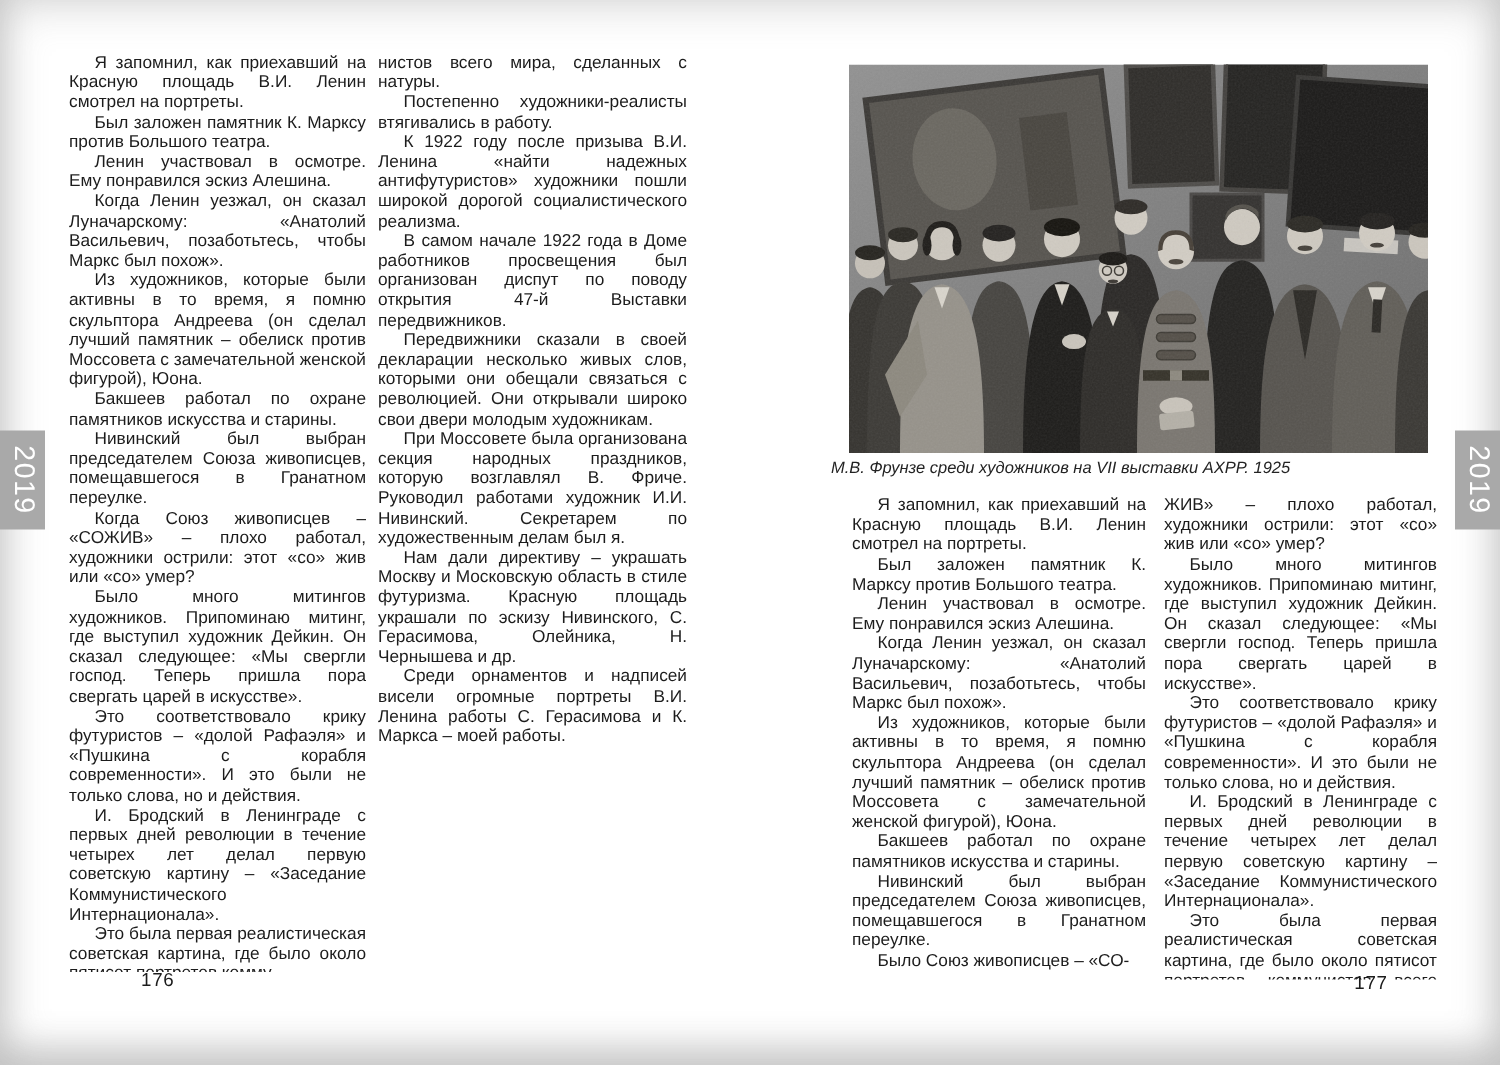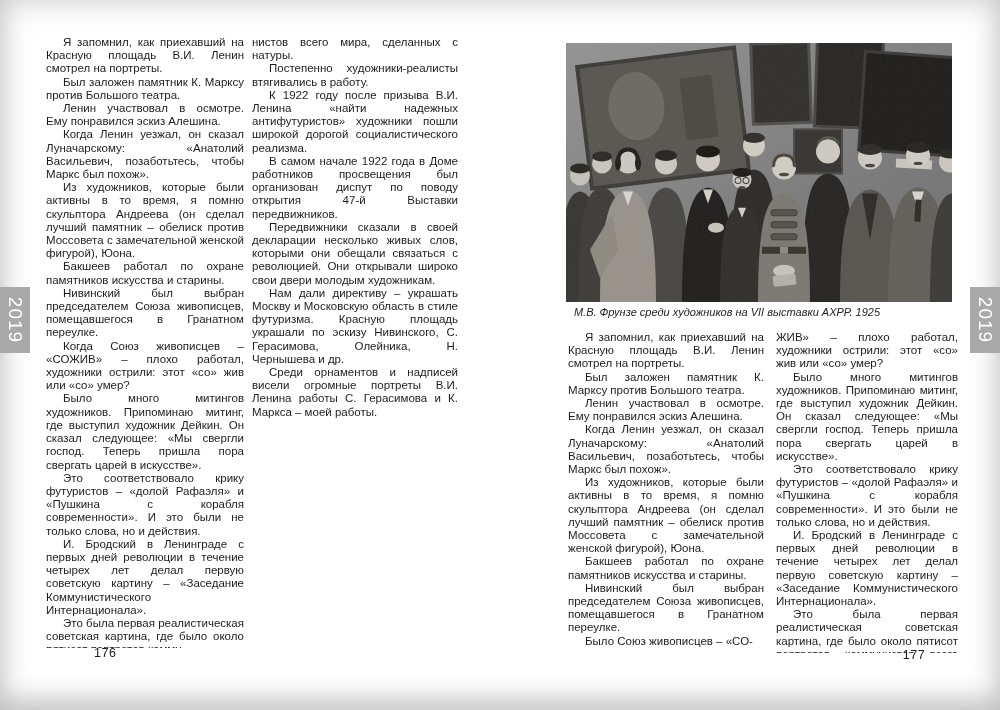--- a/index.html
+++ b/index.html
@@ -18,22 +18,22 @@
     font-size:11.5px;line-height:13.2px;
     text-align:justify;overflow:hidden;
     hyphens:auto;-webkit-hyphens:auto;
   }
   .col p{margin:0;text-indent:17px;}
   .col p.cont{text-indent:0;}
   .pagenum{position:absolute;font-size:12.5px;letter-spacing:.5px;}
   .photo-box{position:absolute;left:566px;top:43px;width:386px;height:259px;}
   .photo-box svg{display:block;width:100%;height:100%;}
   .caption{
-    position:absolute;left:534px;top:306px;width:386px;
-    text-align:center;font-style:italic;font-size:11px;color:#232323;
+    position:absolute;left:554px;top:306px;width:386px;
+    text-align:left;font-style:italic;font-size:11px;color:#232323;
   }
   .year-tab{
     position:absolute;width:30px;height:66px;background:#a9a9a9;z-index:6;
     display:flex;align-items:center;justify-content:center;
   }
   .year-tab span{
     transform:rotate(90deg);color:#ffffff;font-size:19px;letter-spacing:1px;white-space:nowrap;
   }
   .tab-left{left:0;top:287px;}
   .tab-right{left:970px;top:287px;}
@@ -57,20 +57,21 @@
       <p>И. Бродский в Ленинграде с первых дней революции в течение четырех лет делал первую советскую картину – «Заседание Коммунистического Интернационала».</p>
       <p>Это была первая реалистическая советская картина, где было около пятисот портретов комму-</p>
     </div>
 
   <div class="col" style="left:252px;top:36px;width:206px;height:612px;">
       <p class="cont">нистов всего мира, сделанных с натуры.</p>
       <p>Постепенно художники-реалисты втягивались в работу.</p>
       <p>К 1922 году после призыва В.И. Ленина «найти надежных антифутуристов» художники пошли широкой дорогой социалистического реализма.</p>
       <p>В самом начале 1922 года в Доме работников просвещения был организован диспут по поводу открытия 47-й Выставки передвижников.</p>
       <p>Передвижники сказали в своей декларации несколько живых слов, которыми они обещали связаться с революцией. Они открывали широко свои двери молодым художникам.</p>
+      <p>При Моссовете была организована секция народных праздников, которую возглавлял В. Фриче. Руководил работами художник И.И. Нивинский. Секретарем по художественным делам был я.</p>
       <p>Нам дали директиву – украшать Москву и Московскую область в стиле футуризма. Красную площадь украшали по эскизу Нивинского, С. Герасимова, Олейника, Н. Чернышева и др.</p>
       <p>Среди орнаментов и надписей висели огромные портреты В.И. Ленина работы С. Герасимова и К. Маркса – моей работы.</p>
     </div>
 
   <div class="pagenum" style="left:46px;top:646px;margin-left:48px;">176</div>
 
   <div class="photo-box">
     <svg viewBox="0 0 386 258" preserveAspectRatio="none" aria-hidden="true">
       <defs>
         <linearGradient id="wall" x1="0" y1="0" x2="1" y2="1">

